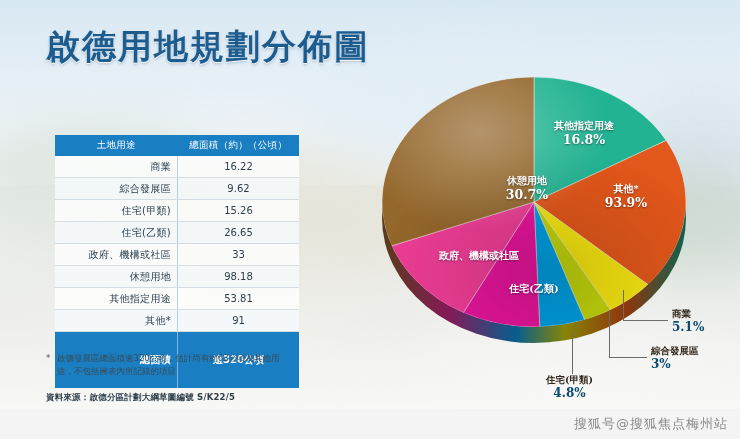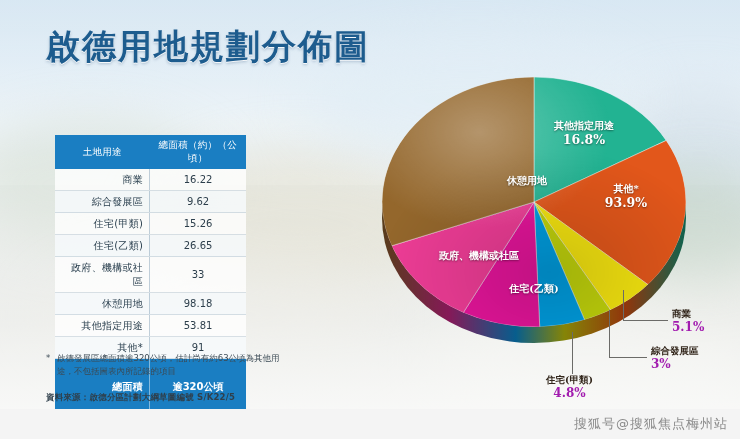--- a/index.html
+++ b/index.html
@@ -41,21 +41,21 @@
     position:absolute;left:46px;top:24px;
     font-size:34px;font-weight:bold;letter-spacing:2px;
     color:#1d5c8e;
     text-shadow:0 1px 0 rgba(255,255,255,.85),0 2px 3px rgba(30,70,110,.28);
     font-family:"DejaVu Serif","Liberation Serif",serif;
     white-space:nowrap;
   }
 
   
   .table-wrap{position:absolute;left:55px;top:135px;width:215px;}
-  table.data{border-collapse:collapse;width:191px;
+  table.data{border-collapse:collapse;width:244px;
     font-size:10px;color:#2b3a45;}
   table.data th{
     background:#1a7ec2;color:#fff;font-weight:normal;
     padding:4px 6px;font-size:9.5px;letter-spacing:.3px;
   }
   table.data th.c1{text-align:center;width:108px;}
   table.data th.c2{text-align:center;width:107px;}
   table.data td{
     padding:3.5px 6px;font-size:10px;
     background:rgba(255,255,255,.80);
@@ -107,21 +107,21 @@
   }
   .slice-label .nm{font-size:10px;display:block;font-weight:bold;}
   .slice-label .pc{font-size:12.5px;display:block;font-weight:bold;}
 
   .out-label{
     position:absolute;color:#2a2018;text-align:left;line-height:1.25;
     font-family:"DejaVu Serif","Liberation Serif",serif;
     white-space:nowrap;
   }
   .out-label .nm{font-size:9.5px;display:block;font-weight:bold;color:#33271c;}
-  .out-label .pc{font-size:12px;display:block;font-weight:bold;color:#a21caf;}
+  .out-label .pc{font-size:12px;display:block;font-weight:bold;color:#0c4a6e;}
   .lead{position:absolute;background:#6b6b68;}
 
   
   .footer{
     position:absolute;left:0;bottom:0;width:740px;height:30px;
     background:#f4f4f4;
   }
   .wm{
     position:absolute;right:12px;bottom:6px;
     font-size:13px;color:#8a8a8a;letter-spacing:1px;
@@ -217,20 +217,21 @@
             <path d="M 152 125 L 157.73 249.91 A 152 125 0 0 1 81.30 235.65 Z" fill="#e6159b" stroke="rgba(255,255,255,0.55)" stroke-width="0.8"></path>
             <path d="M 152 125 L 81.30 235.65 A 152 125 0 0 1 9.64 168.82 Z" fill="#ee3d96" stroke="rgba(255,255,255,0.55)" stroke-width="0.8"></path>
             <path d="M 152 125 L 9.64 168.82 A 152 125 0 0 1 152.00 0.00 Z" fill="#94672c" stroke="rgba(255,255,255,0.55)" stroke-width="0.8"></path>
           </g>
       </svg>
     </div>
     <div class="pie-gloss"></div>
 
     <div class="slice-label" style="left:98px;top:120px;width:110px;">
       <span class="nm">休憩用地</span>
+      <span class="pc">30.7%</span>
     </div>
     <div class="slice-label" style="left:150px;top:65px;width:120px;">
       <span class="nm">其他指定用途</span>
       <span class="pc">16.8%</span>
     </div>
     <div class="slice-label" style="left:212px;top:128px;width:80px;">
       <span class="nm">其他*</span>
       <span class="pc">93.9%</span>
     </div>
     <div class="slice-label" style="left:30px;top:195px;width:150px;">

